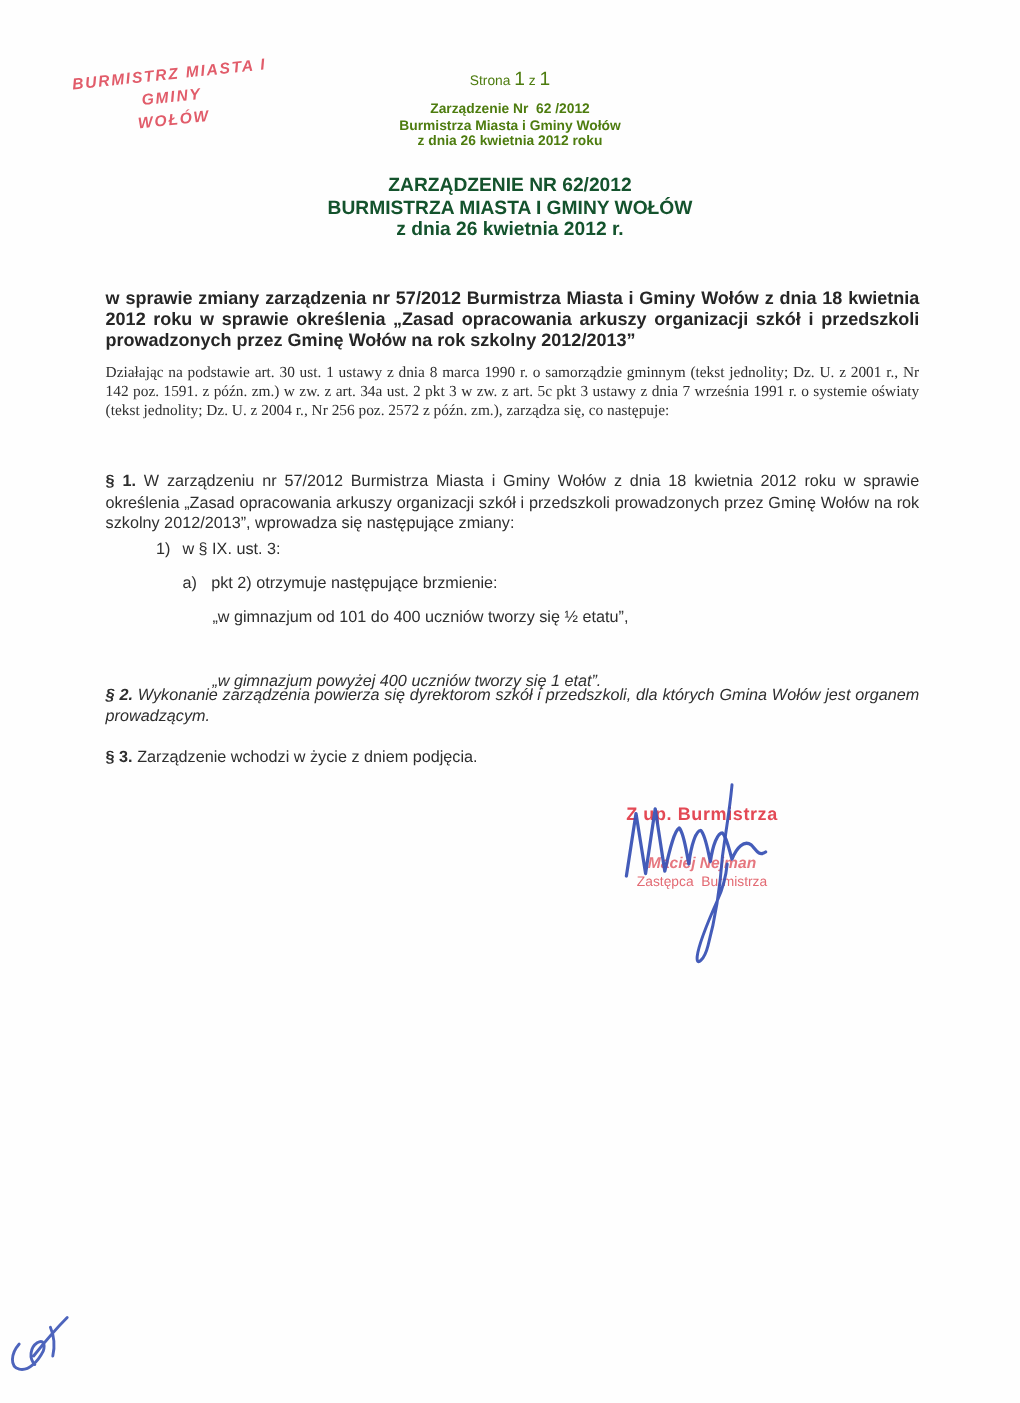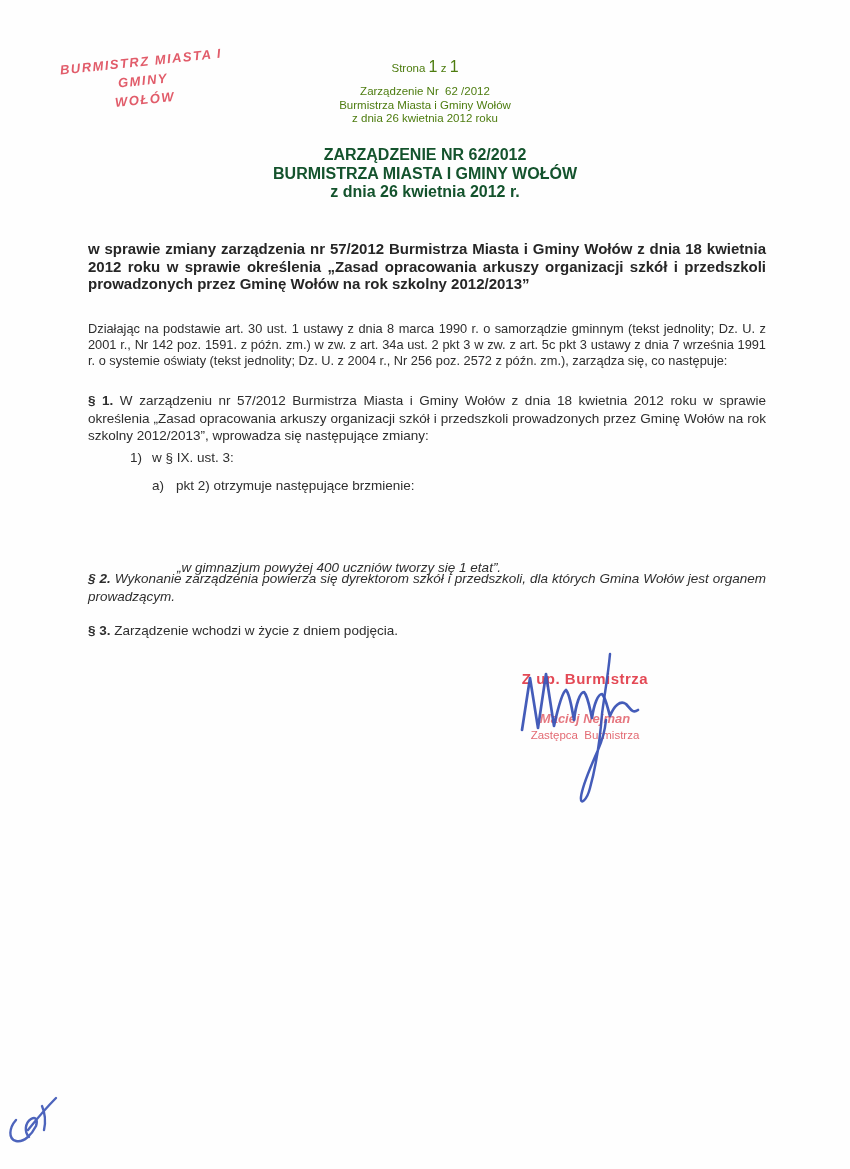--- a/index.html
+++ b/index.html
@@ -18,31 +18,31 @@
     color:#df4f5e;
     font-style:italic;font-weight:bold;
     font-size:13px;line-height:19px;letter-spacing:1.5px;
     text-align:center;
     opacity:.92;
   }
   
   .print-header{position:absolute;left:0;top:58px;width:100%;text-align:center;color:#4d7c0f;}
   .strona-line{font-size:11.5px;margin-bottom:9px;}
   .strona-line .pgnum{font-size:16px;}
-  .ref-line{font-size:11.5px;line-height:13.5px;white-space:pre-wrap;}
+  .ref-line{font-size:11.5px;line-height:13.5px;white-space:pre-wrap;font-weight:bold;}
   
   .doc-title{
     position:absolute;left:0;top:146px;width:100%;
     text-align:center;font-weight:bold;color:#14532d;
     font-size:16px;line-height:18.5px;
   }
   
   .block{position:absolute;left:88px;width:678px;}
   .subject{top:240px;font-weight:bold;font-size:15px;line-height:17.5px;text-align:justify;color:#262626;}
-  .legal{top:321px;font-size:12.8px;line-height:15.8px;text-align:justify;}
+  .legal{top:303px;font-size:12.8px;line-height:15.8px;text-align:justify;font-family:Liberation Serif, serif;}
   .par{font-size:13.5px;line-height:17.5px;text-align:justify;}
   .par .plabel{font-weight:bold;}
   .sec1{top:392px;}
   .sec2{top:570px;font-style:italic;}
   .sec3{top:622px;}
   .list-line{position:absolute;font-size:13.5px;line-height:17px;white-space:nowrap;}
   .num{display:inline-block;width:22px;}
   .letter{display:inline-block;width:24px;}
   .item-1{left:130px;top:449px;}
   .sub-a{left:152px;top:477px;}
@@ -95,20 +95,21 @@
 
   <div class="block subject">w sprawie zmiany zarządzenia nr 57/2012 Burmistrza Miasta i Gminy Wołów z dnia 18 kwietnia 2012 roku w sprawie określenia „Zasad opracowania arkuszy organizacji szkół i przedszkoli prowadzonych przez Gminę Wołów na rok szkolny 2012/2013”</div>
 
   <div class="block legal">Działając na podstawie art. 30 ust. 1 ustawy z dnia 8 marca 1990 r. o samorządzie gminnym (tekst jednolity; Dz. U. z 2001 r., Nr 142 poz. 1591. z późn. zm.) w zw. z art. 34a ust. 2 pkt 3 w zw. z art. 5c pkt 3 ustawy z dnia 7 września 1991 r. o systemie oświaty (tekst jednolity; Dz. U. z 2004 r., Nr 256 poz. 2572 z późn. zm.), zarządza się, co następuje:</div>
 
   <div class="block par sec1"><span class="plabel">§ 1.</span><span> W zarządzeniu nr 57/2012 Burmistrza Miasta i Gminy Wołów z dnia 18 kwietnia 2012 roku w sprawie określenia „Zasad opracowania arkuszy organizacji szkół i przedszkoli prowadzonych przez Gminę Wołów na rok szkolny 2012/2013”, wprowadza się następujące zmiany:</span></div>
 
   <div class="list-line item-1"><span class="num">1)</span><span>w § IX. ust. 3:</span></div>
 
   <div class="list-line sub-a"><span class="letter">a)</span><span>pkt 2) otrzymuje następujące brzmienie:</span></div>
+  <div class="list-line quote-a">„w gimnazjum od 101 do 400 uczniów tworzy się ½ etatu”,</div>
 
   <div class="list-line quote-b">„w gimnazjum powyżej 400 uczniów tworzy się 1 etat”.</div>
 
   <div class="block par sec2"><span class="plabel">§ 2.</span><span> Wykonanie zarządzenia powierza się dyrektorom szkół i przedszkoli, dla których Gmina Wołów jest organem prowadzącym.</span></div>
 
   <div class="block par sec3"><span class="plabel">§ 3.</span><span> Zarządzenie wchodzi w życie z dniem podjęcia.</span></div>
 
   <div class="sig-auth">Z up. Burmistrza</div>
   <div class="sig-name">Maciej Nejman</div>
   <div class="sig-role">Zastępca  Burmistrza</div>

